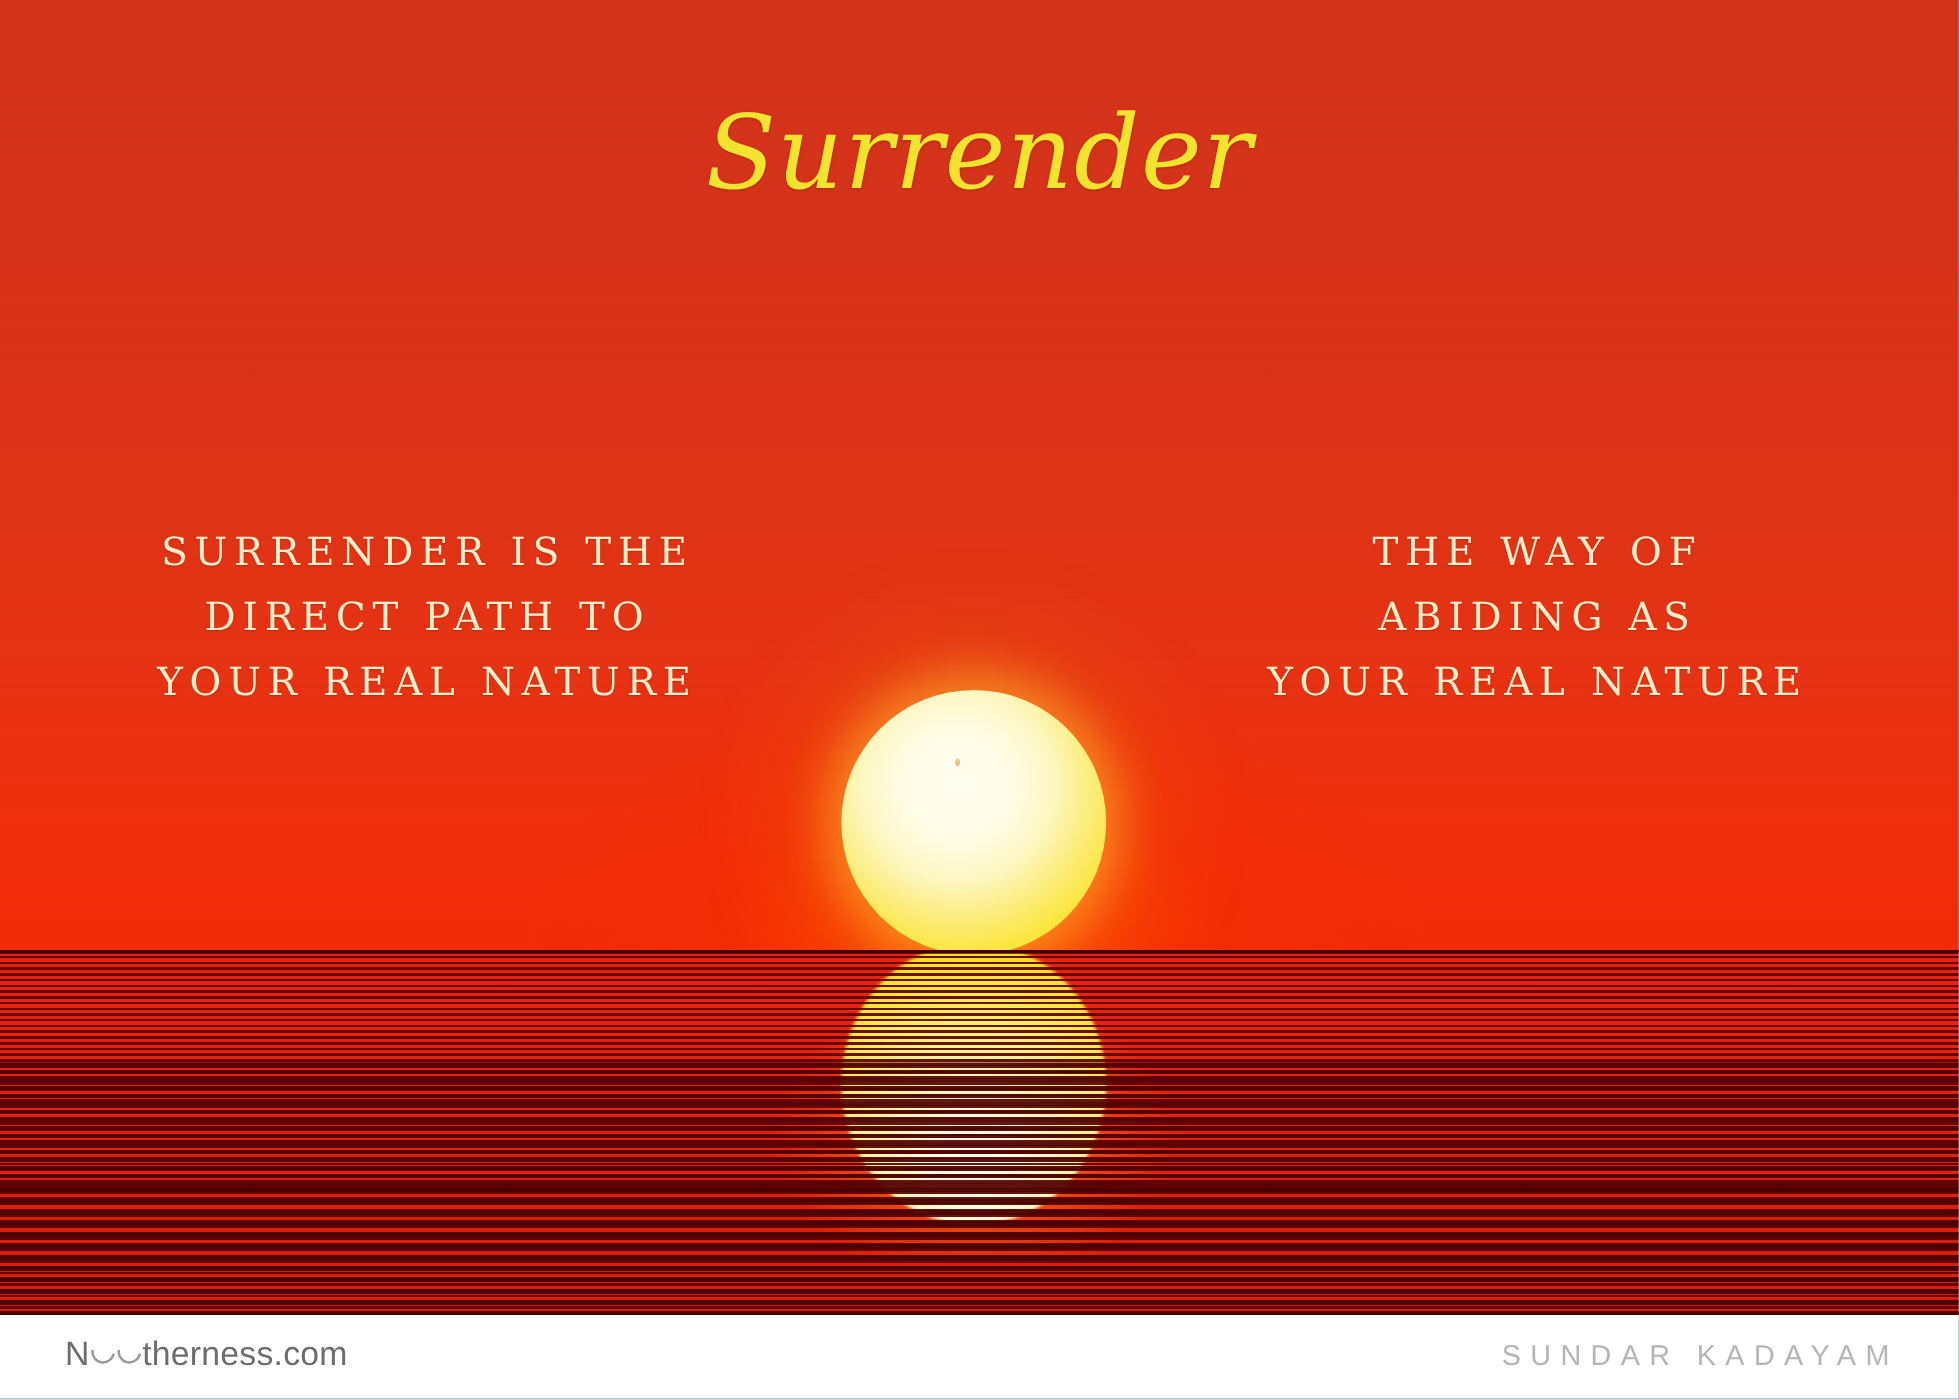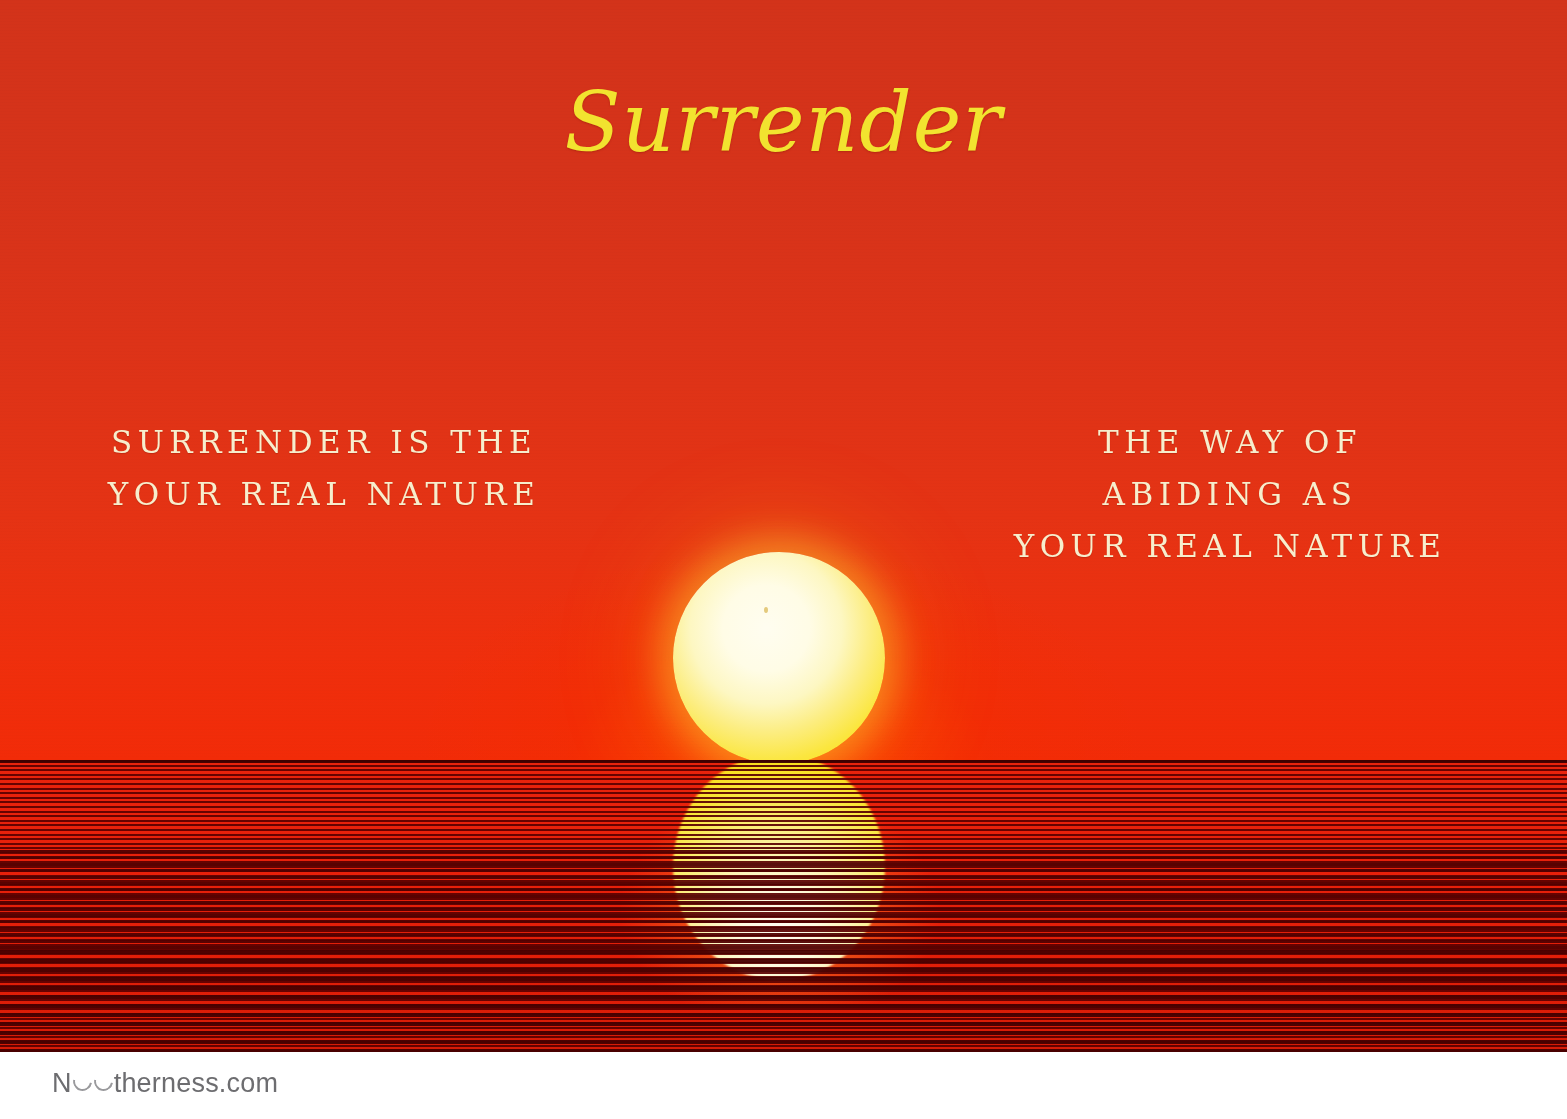--- a/index.html
+++ b/index.html
@@ -193,21 +193,21 @@
     top: 416px;
     font-family: "DejaVu Serif", "Liberation Serif", serif;
     font-weight: 400;
     font-size: 31px;
     line-height: 52px;
     letter-spacing: 5.5px;
     color: #f7eecd;
     text-align: center;
     text-shadow: 0 1px 1px rgba(120,20,0,0.30);
   }
-  .quote.left  { left: 24px;  width: 600px; }
+  .quote.left  { left: 42px;  width: 600px; }
   .quote.right { left: 930px; width: 600px; }
   .quote .line { display: block; white-space: nowrap; }
 
   
   .footer {
     position: absolute;
     left: 0;
     top: 1052px;
     width: 1567px;
     height: 67px;
@@ -271,34 +271,36 @@
       <div class="scanlines-near"></div>
       <div class="horizon-line"></div>
     </div>
 
   </div>
 
   <div class="title">Surrender</div>
 
   <div class="quote left">
     <span class="line">SURRENDER IS THE</span>
+    <span class="line">DIRECT PATH TO</span>
     <span class="line">YOUR REAL NATURE</span>
   </div>
 
   <div class="quote right">
     <span class="line">THE WAY OF</span>
     <span class="line">ABIDING AS</span>
     <span class="line">YOUR REAL NATURE</span>
   </div>
 
   <div class="footer">
 
     <div class="footer-brand">
       <span>N</span>
       <span class="brand-o"></span>
       <span class="brand-o"></span>
       <span>therness.com</span>
     </div>
 
+    <div class="footer-author">SUNDAR KADAYAM</div>
 
   </div>
 
 </div>
 
 </body></html>

